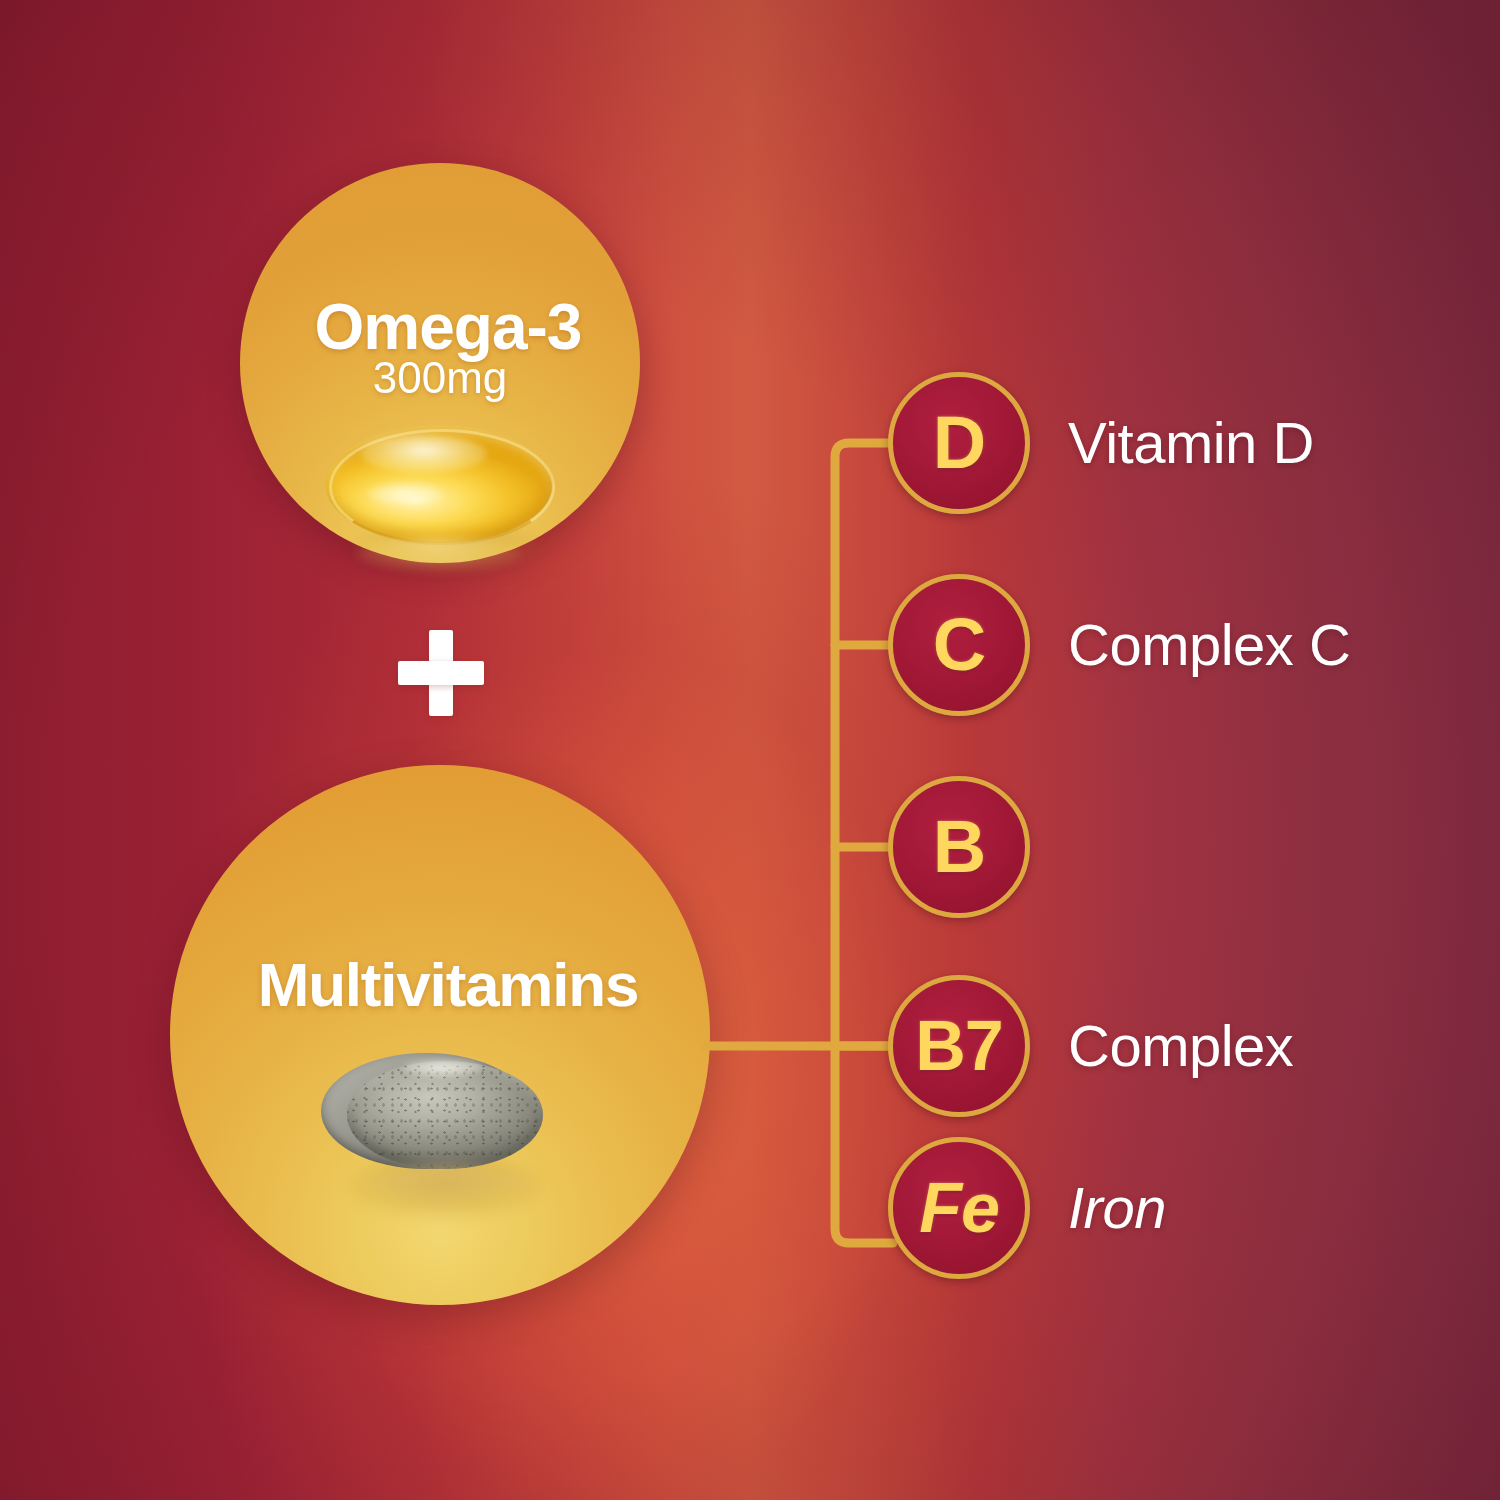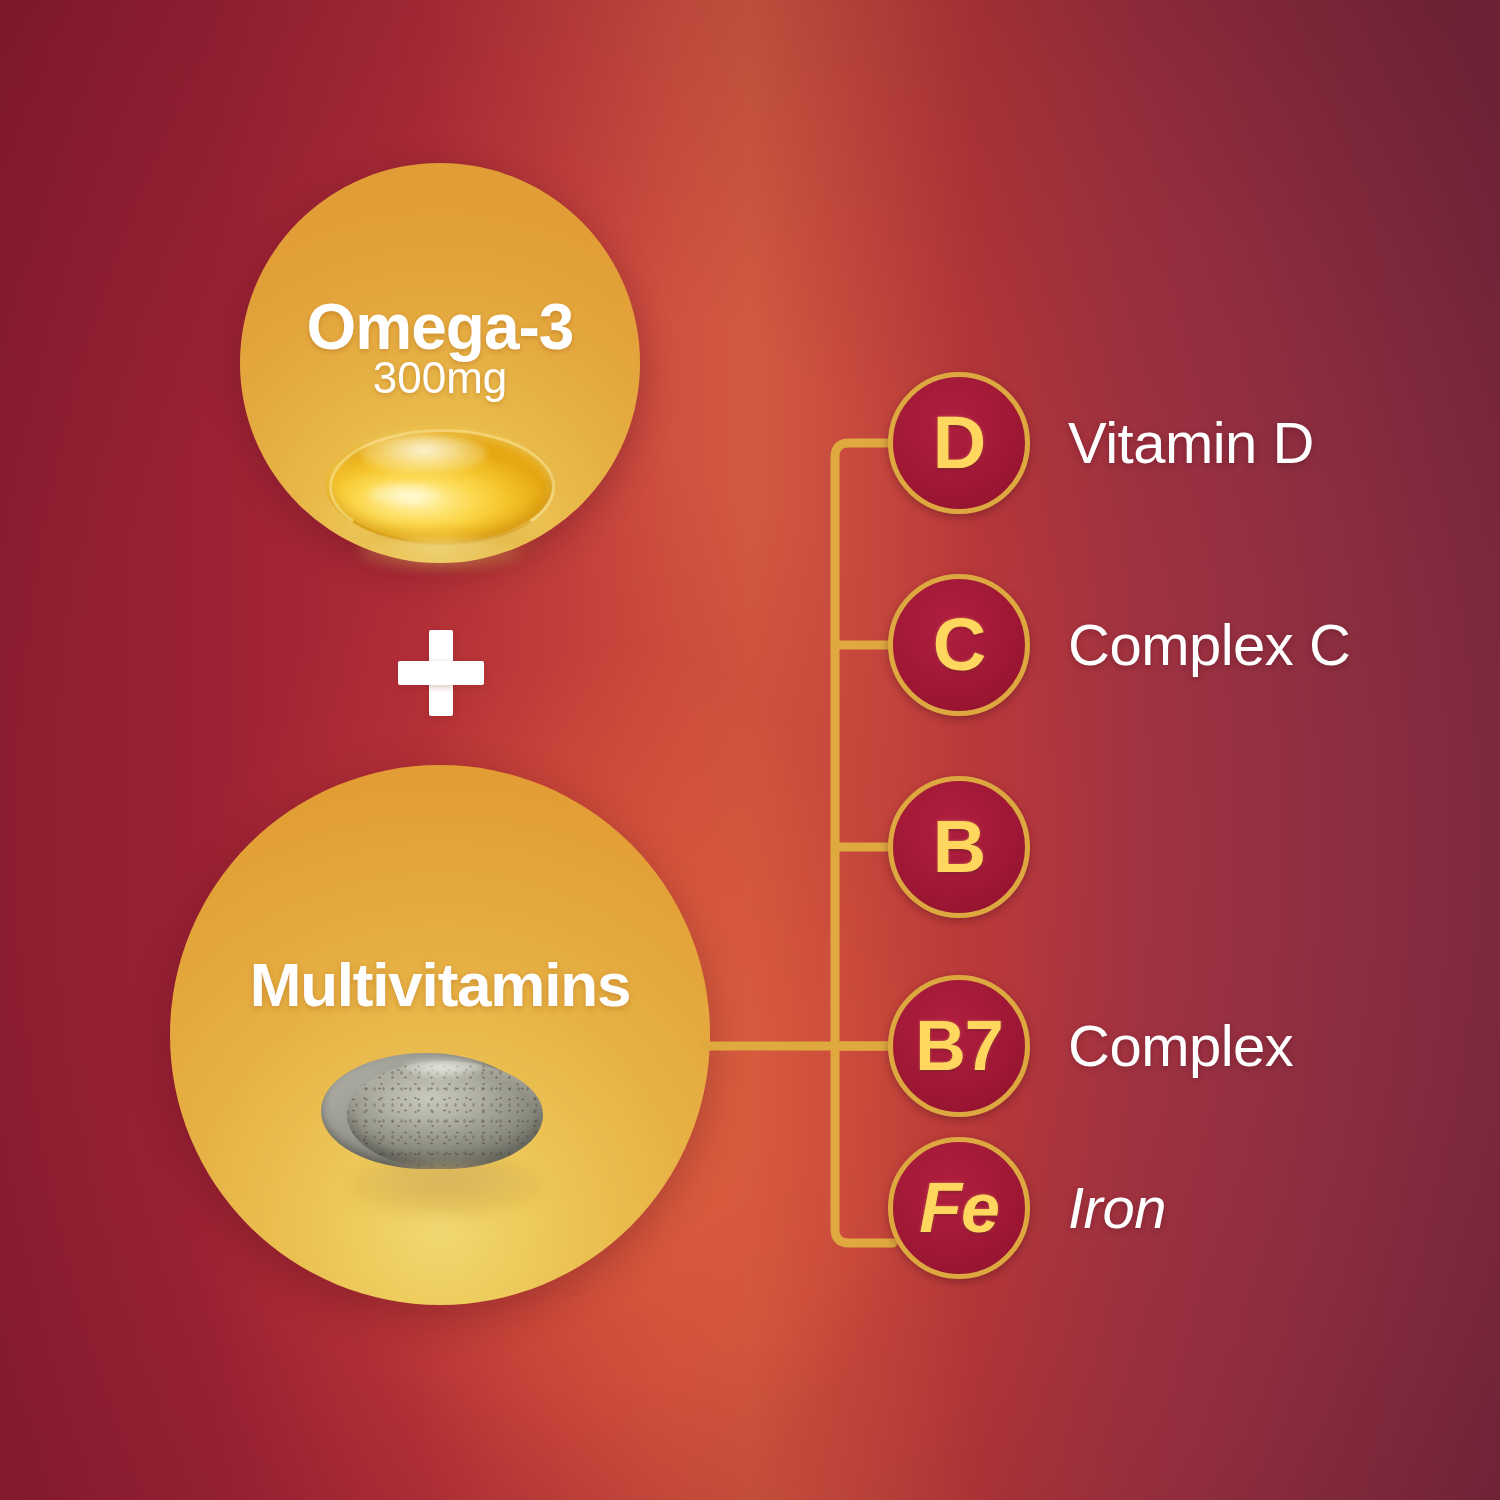--- a/index.html
+++ b/index.html
@@ -79,21 +79,21 @@
     width: 540px;
     height: 540px;
     background:
       radial-gradient(circle at 50% 86%, #f2d771 0%, #eecd5f 14%, #ebc052 28%, #e7b245 46%, #e4a73c 66%, #e29e35 84%, #e09a33 100%);
     box-shadow: 0 12px 40px rgba(70,10,24,0.30);
   }
 
   .omega-title {
     position: absolute;
     top: 127px;
-    left: 0;
+    left: 8px;
     width: 100%;
     text-align: center;
     color: #ffffff;
     font-size: 64px;
     font-weight: bold;
     letter-spacing: -1px;
     text-shadow: 0 2px 5px rgba(150,70,10,0.30);
   }
   .omega-dose {
     position: absolute;
@@ -102,21 +102,21 @@
     width: 100%;
     text-align: center;
     color: #ffffff;
     font-size: 44px;
     font-weight: normal;
     text-shadow: 0 2px 5px rgba(150,70,10,0.28);
   }
   .multi-title {
     position: absolute;
     top: 184px;
-    left: 0;
+    left: 8px;
     width: 100%;
     text-align: center;
     color: #ffffff;
     font-size: 62px;
     font-weight: bold;
     letter-spacing: -1.2px;
     text-shadow: 0 2px 6px rgba(150,70,10,0.30);
   }
 
   

